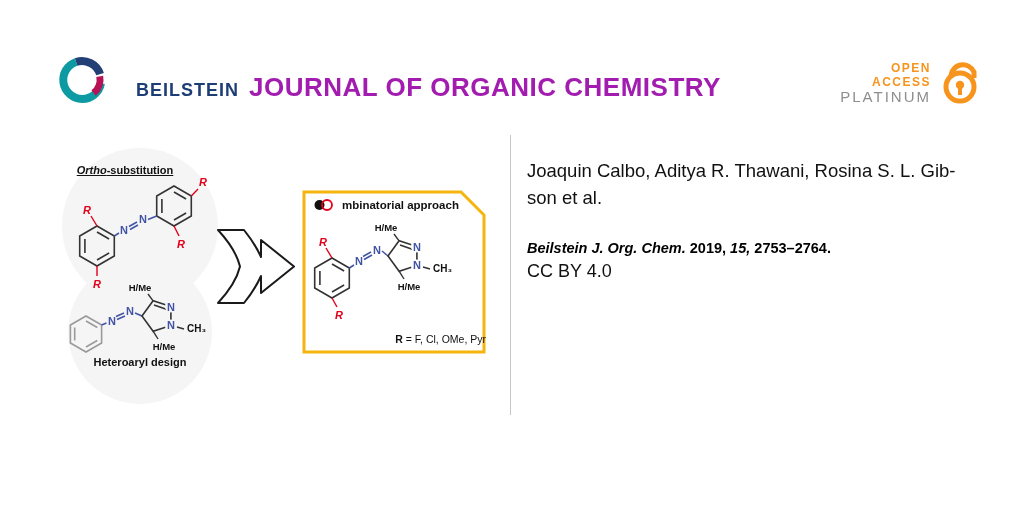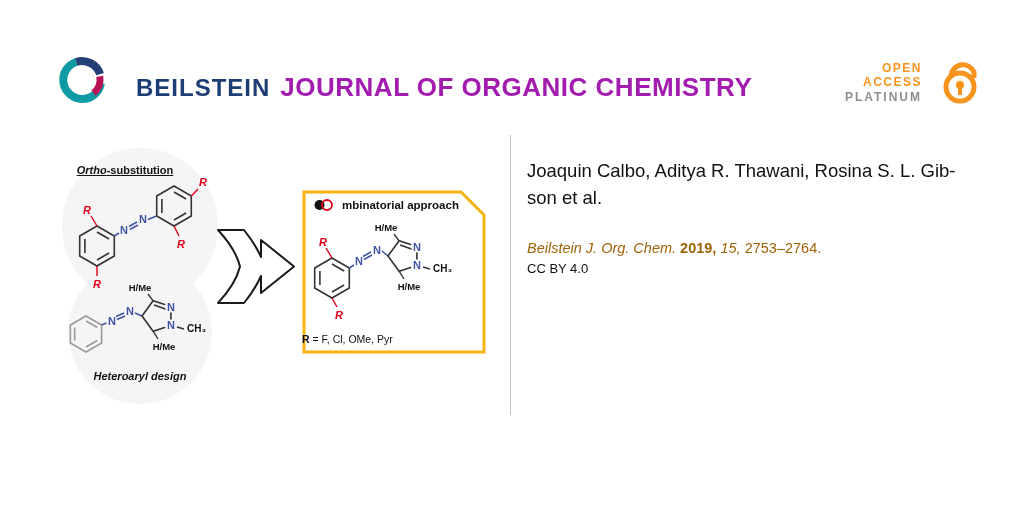--- a/index.html
+++ b/index.html
@@ -1,50 +1,50 @@
 <!DOCTYPE html>
 <html><head>
 <meta charset="utf-8">
 <style>
   html,body{margin:0;padding:0;background:#fff;}
   .page{position:relative;width:1024px;height:512px;background:#ffffff;overflow:hidden;
         font-family:"Liberation Sans",sans-serif;}
   
   .logo-swirl{position:absolute;left:56px;top:52px;}
   .brand-row{position:absolute;left:136px;top:72px;display:flex;align-items:baseline;gap:10px;white-space:nowrap;}
-  .brand{font-size:24px;font-weight:700;color:#1d3e74;letter-spacing:1px;}
+  .brand{font-size:18px;font-weight:700;color:#1d3e74;letter-spacing:1px;}
   .journal{font-size:26px;font-weight:700;color:#a21caf;letter-spacing:.5px;}
-  .oa{position:absolute;top:58px;right:38px;display:flex;align-items:center;gap:16px;}
+  .oa{position:absolute;top:58px;right:38px;display:flex;align-items:center;gap:7px;}
   .oa-text{text-align:right;line-height:14px;}
   .oa-open,.oa-access{color:#f7941e;font-weight:700;font-size:12px;letter-spacing:1.5px;}
-  .oa-platinum{color:#8e8e8e;font-weight:700;font-size:12px;letter-spacing:2px;margin-top:1px;}
+  .oa-platinum{color:#8e8e8e;font-weight:400;font-size:15px;letter-spacing:2px;margin-top:1px;}
   
   .circle{position:absolute;border-radius:50%;background:#f5f5f5;}
   .c1{left:62px;top:148px;width:156px;height:156px;}
   .c2{left:68px;top:260px;width:144px;height:144px;}
   .g-label{position:absolute;font-size:11px;font-weight:700;color:#111;text-align:center;}
   .lab-ortho{left:60px;top:164px;width:130px;text-decoration:underline;}
-  .lab-hetero{left:75px;top:370px;width:130px;font-style:italic;}
+  .lab-hetero{left:75px;top:356px;width:130px;}
   .struct1{position:absolute;left:52px;top:168px;}
   .struct2{position:absolute;left:48px;top:282px;}
   .arrow{position:absolute;left:216px;top:224px;}
   .combo-box{position:absolute;left:302px;top:190px;width:184px;height:164px;}
   .combo-box svg.boxsvg{position:absolute;left:0;top:0;}
   .box-title{position:absolute;left:12px;top:8px;display:flex;align-items:center;gap:8px;
              font-size:11.5px;font-weight:700;color:#111;white-space:nowrap;}
-  .box-rline{position:absolute;left:0;bottom:9px;width:100%;text-align:left;font-size:10.5px;color:#111;}
+  .box-rline{position:absolute;left:0;bottom:9px;width:100%;text-align:right;font-size:10.5px;color:#111;}
   .box-rline b{font-weight:700;}
   
   .divider{position:absolute;left:510px;top:135px;width:1px;height:280px;background:#c6c6c6;}
   .meta{position:absolute;left:527px;top:144px;width:430px;}
   .meta h1{margin:0;font-size:18px;line-height:1.28;font-weight:700;color:#1565a8;}
   .authors{margin:14px 0 0 0;font-size:18.5px;line-height:1.45;color:#111;}
-  .citation{margin:28px 0 0 0;font-size:14.5px;color:#a16207;}
+  .citation{margin:28px 0 0 0;font-size:14.5px;color:#000000;font-weight:bold;}
   .doi{margin:11px 0 0 0;font-size:14.5px;color:#111;}
-  .license{margin:5px 0 0 0;font-size:13px;color:#111;}
+  .license{margin:5px 0 0 0;font-size:18px;color:#111;}
   
   text{font-family:"Liberation Sans",sans-serif;}
   .atomN{fill:#4053a4;font-size:11px;font-weight:700;}
   .atomR{fill:#e2001a;font-size:11px;font-weight:700;font-style:italic;}
   .subst{fill:#111;font-size:9.5px;font-weight:700;}
   .ch3{fill:#111;font-size:10px;font-weight:700;}
 </style>
 </head>
 <body>
 

